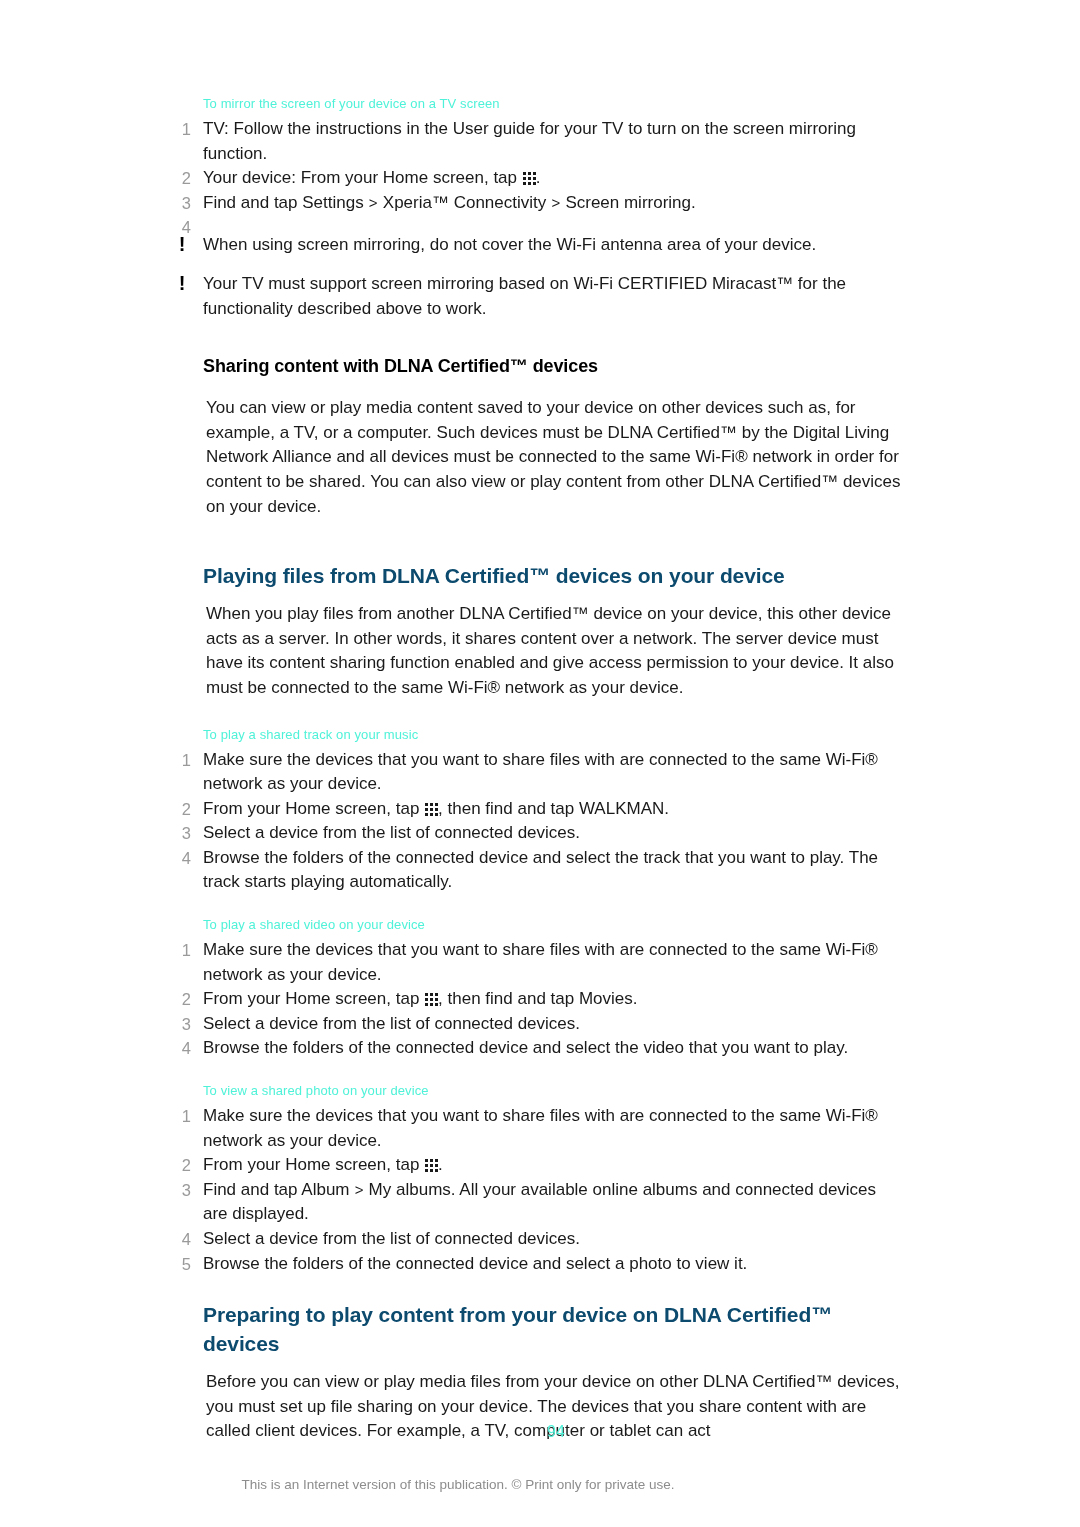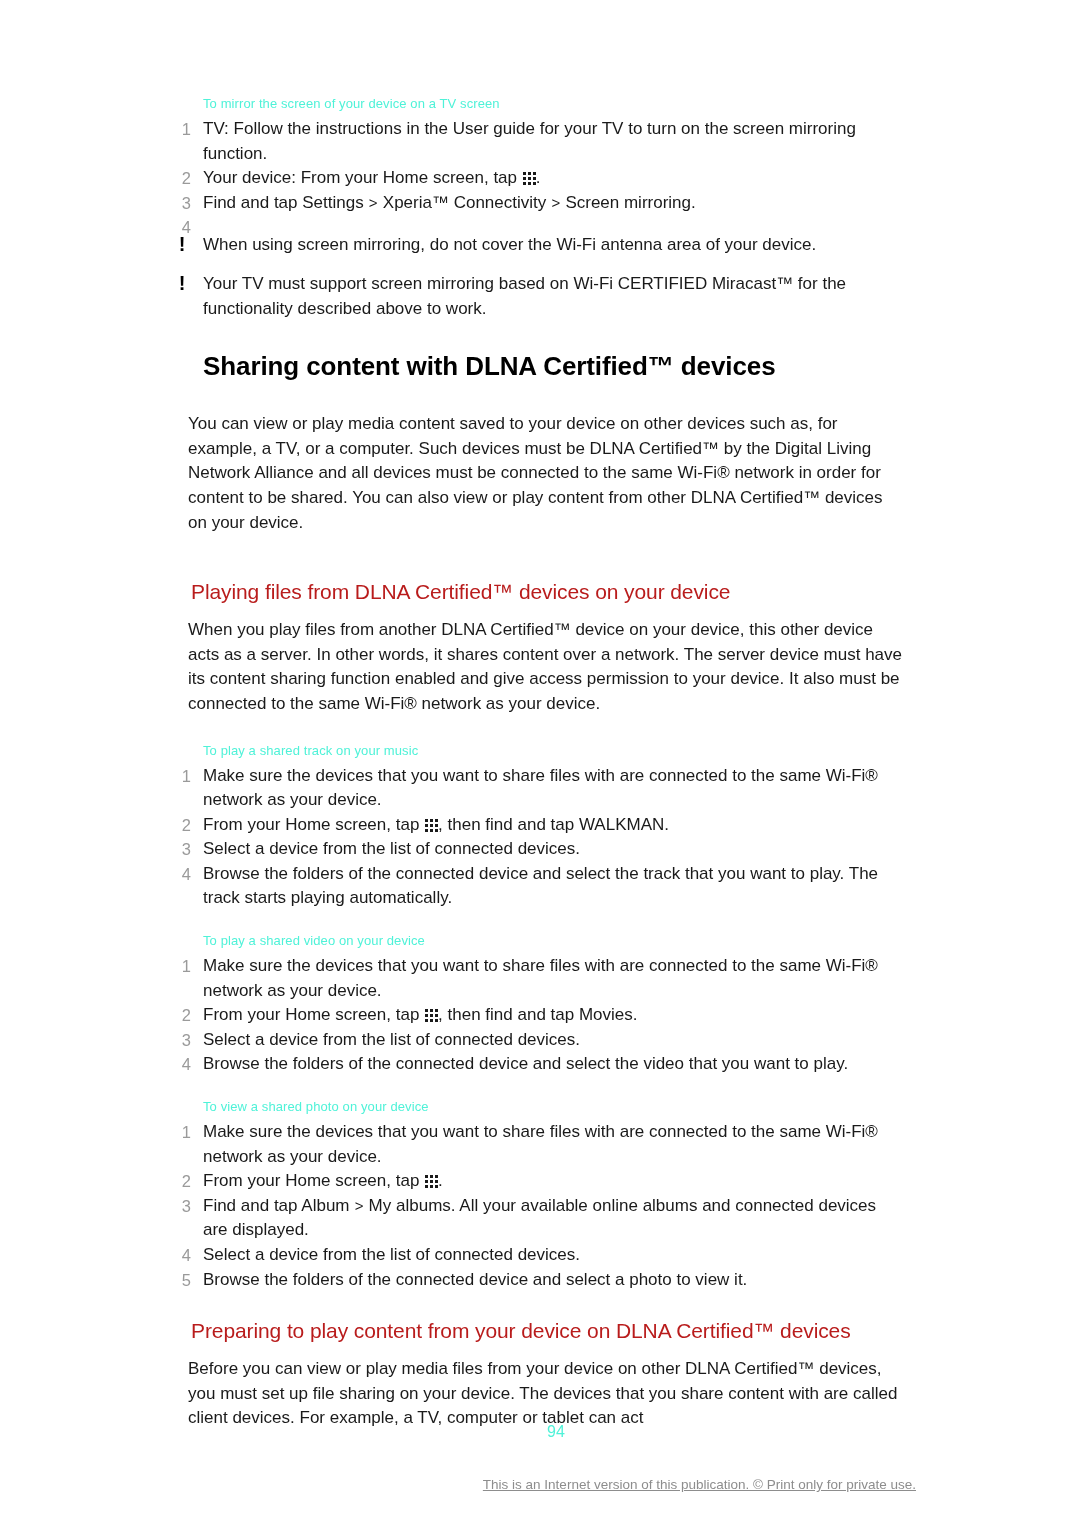--- a/index.html
+++ b/index.html
@@ -37,42 +37,42 @@
   .h-teal {
     color: #4ff2d8;
     font-size: 13px;
     line-height: 23px;
     font-weight: normal;
     margin: 0 0 2px 31px;
     letter-spacing: 0.1px;
   }
 
   .h-major {
-    font-size: 26px;
+    font-size: 18px;
     line-height: 31px;
     font-weight: bold;
     color: #000000;
-    margin: 0 0 16px 31px;
+    margin: 0 0 0 31px;
     letter-spacing: -0.1px;
   }
 
   .h-minor {
     font-size: 21px;
     line-height: 29px;
-    font-weight: normal;
-    color: #b91c1c;
-    margin: 0 0 0 19px;
+    font-weight: bold;
+    color: #0c4a6e;
+    margin: 0 0 0 31px;
     letter-spacing: -0.1px;
   }
 
   
   .para {
     font-size: 17px;
     line-height: 24.6px;
-    margin: 0 0 0 16px;
+    margin: 0 0 0 34px;
     color: #1a1a1a;
   }
 
   
   ol.steps {
     list-style: none;
     margin: 0;
     padding: 0;
   }
   ol.steps > li {
@@ -159,24 +159,23 @@
     width: 1080px;
     text-align: center;
     color: #4ff2d8;
     font-size: 16px;
   }
   .footer-note {
     position: absolute;
     left: 0;
     top: 1477px;
     width: 916px;
-    text-align: right;
+    text-align: center;
     color: #8d8d8d;
     font-size: 13.5px;
-    text-decoration: underline;
   }
 </style>
 </head>
 <body>
 
 <div class="page">
 
   <div class="content">
 
     <h3 class="h-teal">To mirror the screen of your device on a TV screen</h3>

